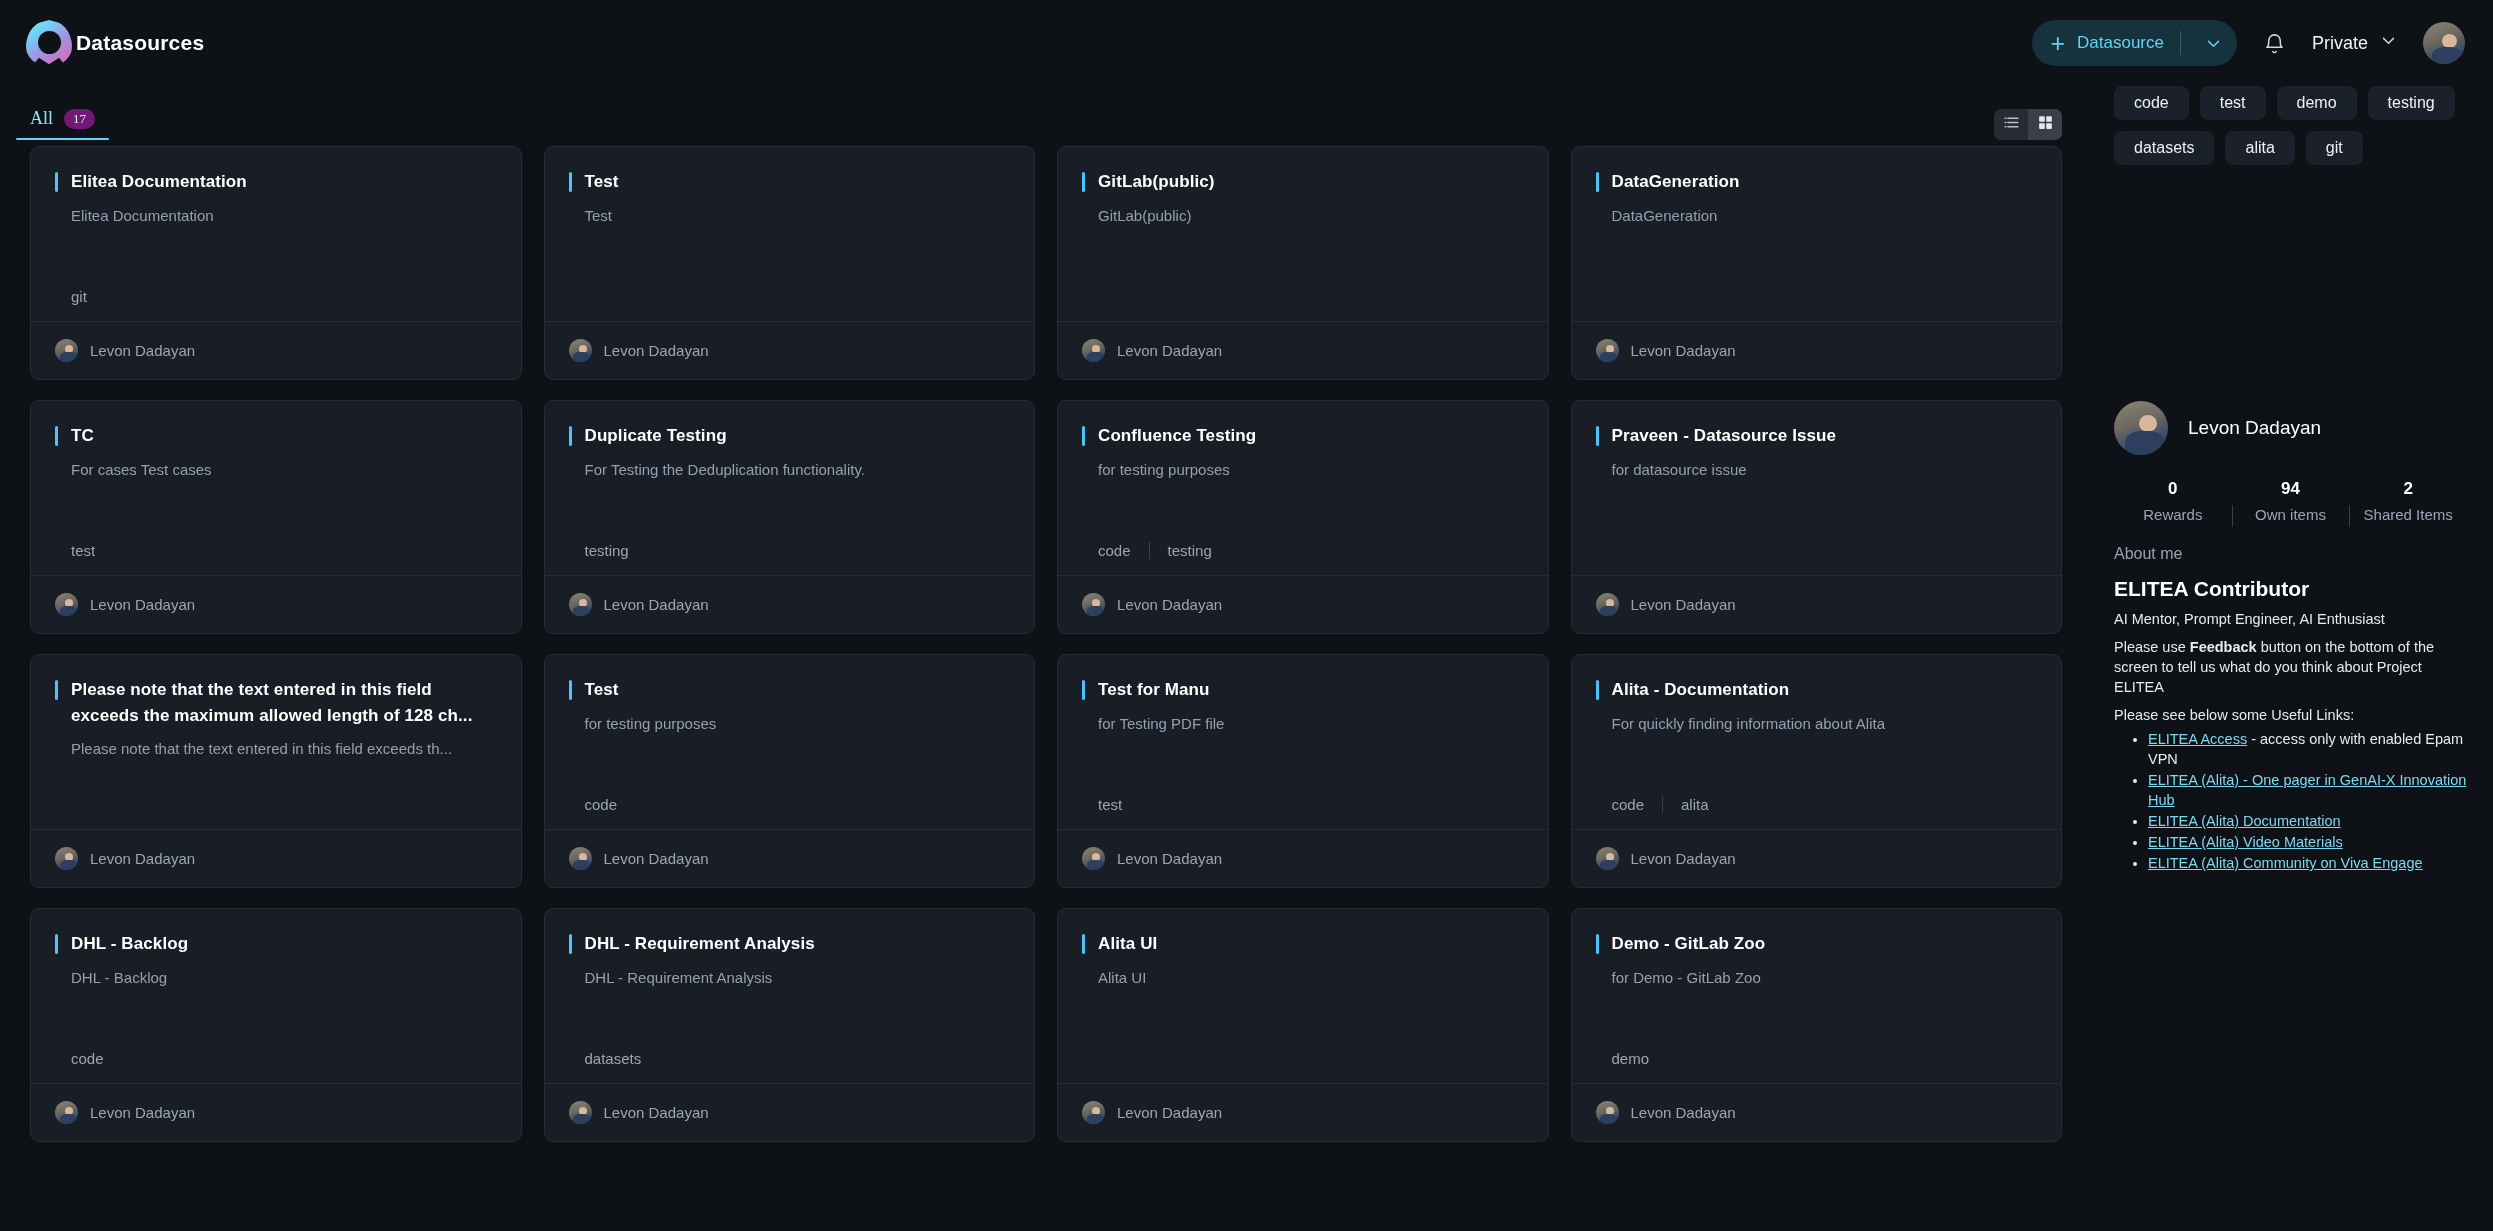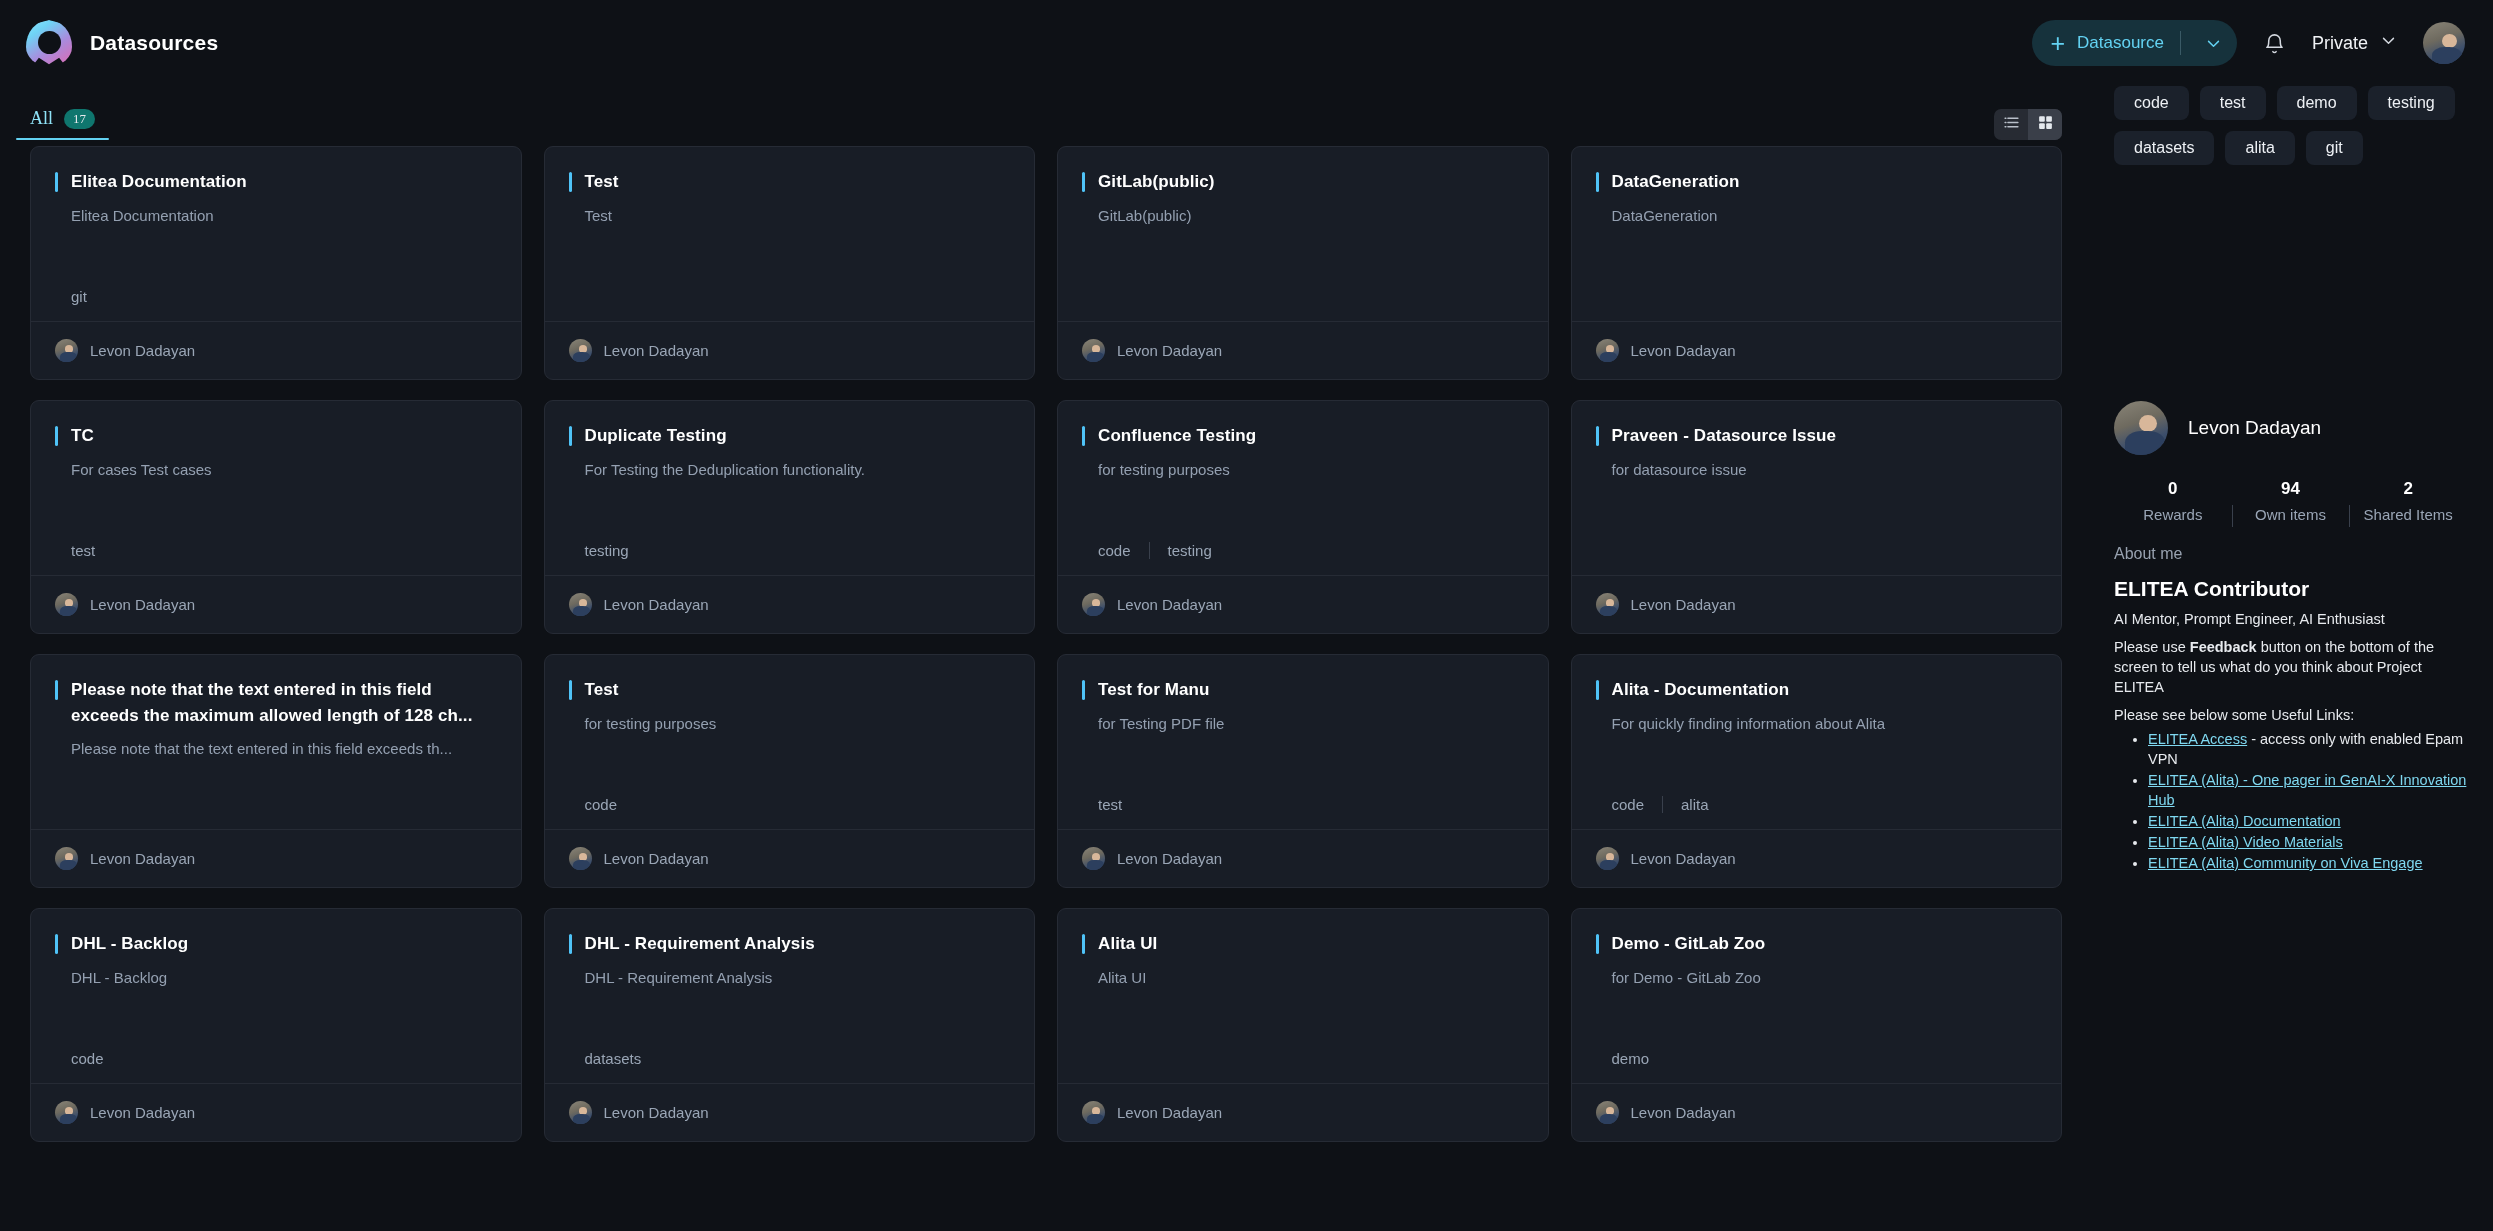--- a/index.html
+++ b/index.html
@@ -12,21 +12,21 @@
   }
 
   
   .header {
     height: 86px; width: 100%;
     display: flex; align-items: center;
     padding: 0 26px 0 26px;
     background: #0e1116;
     gap: 0;
   }
-  .brand { display: flex; align-items: center; gap: 18px; flex: 0 0 auto; justify-content: space-between; }
+  .brand { display: flex; align-items: center; gap: 4px; flex: 0 0 auto; justify-content: space-between; }
   .logo-mark { width: 46px; height: 46px; position: relative; }
   .logo-mark .blob {
     position: absolute; inset: 0;
     background: linear-gradient(145deg, #8ee6ff 0%, #6fd3f5 25%, #a98bdd 60%, #e06ab0 100%);
     border-radius: 50% 50% 46% 46% / 58% 58% 42% 42%;
     clip-path: polygon(50% 0%, 86% 10%, 100% 40%, 100% 70%, 86% 100%, 72% 82%, 50% 96%, 28% 82%, 14% 100%, 0% 70%, 0% 40%, 14% 10%);
   }
   .logo-mark .hole {
     position: absolute; left: 12px; top: 11px; width: 23px; height: 23px;
     border-radius: 50%; background: #0e1116;
@@ -86,21 +86,21 @@
     display: flex; align-items: flex-end; justify-content: space-between;
     padding: 0 26px 0 30px; height: 54px; font-family: Liberation Serif, serif;
   }
   .tabs { display: flex; align-items: flex-end; gap: 28px; }
   .tab {
     display: flex; align-items: center; gap: 11px;
     padding-bottom: 11px; cursor: pointer; position: relative;
   }
   .tab-label { font-size: 18px; color: #8fe3f7; }
   .tab-badge {
-    background: #0f766e; color: #e7eaee; font-size: 13px;
+    background: #701a75; color: #e7eaee; font-size: 13px;
     border-radius: 11px; padding: 2px 9px; min-width: 30px; text-align: center;
   }
   .tab.active::after {
     content:""; position: absolute; left: -14px; right: -14px; bottom: 0;
     height: 2px; background: #63d2f2; border-radius: 2px;
   }
   .view-toggle {
     display: flex; background: #272b33; border-radius: 7px; overflow: hidden; height: 31px;
   }
   .view-btn {

